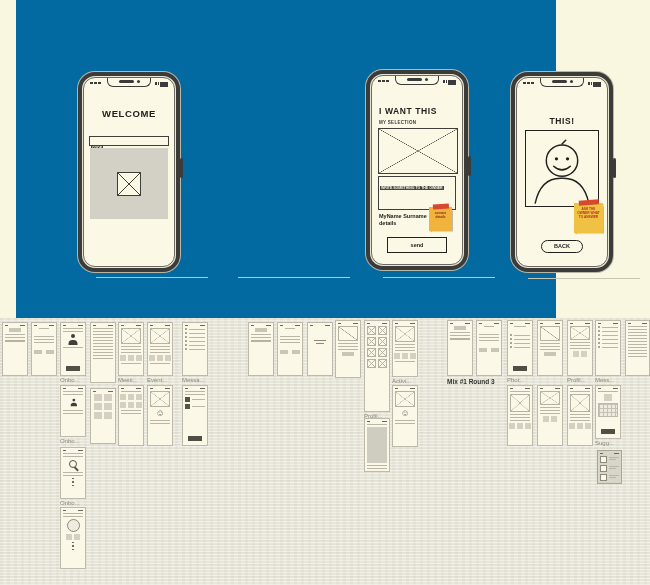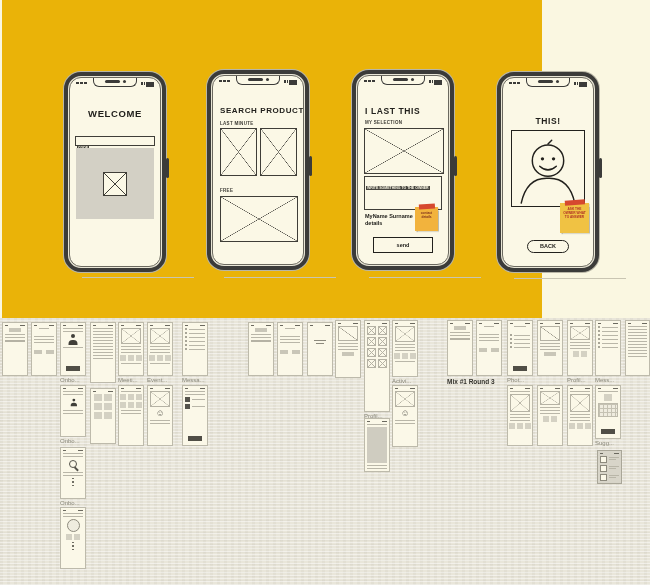--- a/index.html
+++ b/index.html
@@ -1,20 +1,20 @@
 <!DOCTYPE html>
 <html><head>
 <meta charset="utf-8">
 <style>
   html,body{margin:0;padding:0}
   body{width:650px;height:585px;position:relative;overflow:hidden;
        font-family:"Liberation Sans",sans-serif;background:#faf7e1}
 
   
-  .top{position:absolute;left:2px;top:0;width:540px;height:318px;background:#eab308}
+  .top{position:absolute;left:16px;top:0;width:540px;height:318px;background:#0369a1}
 
   .phone{position:absolute;width:94px;height:192px;background:#e9e6d6;
          border:4px solid #3b3b39;border-radius:17px;box-shadow:0 0 0 1px #b9b6a6}
   .screen{position:absolute;inset:1px;background:#fbf8e6;border:1px solid #6b695f;
           border-radius:12px;overflow:hidden}
   .notch{position:absolute;top:-1px;left:50%;transform:translateX(-50%);
          width:42px;height:9px;background:#fbf8e6;border:1px solid #3b3b39;border-top:none;
          border-radius:0 0 6px 6px;display:flex;align-items:center;justify-content:center;gap:3px;z-index:3}
   .spk{width:15px;height:3px;background:#3b3b39;border-radius:2px}
   .cam{width:3px;height:3px;background:#3b3b39;border-radius:50%}
@@ -142,62 +142,38 @@
       <div class="ph-title center" style="top:30px;font-size:9.5px">WELCOME</div>
       <div class="code-input">
         <span class="chip">CODE</span>
       </div>
       <div class="gray-panel">
         <span class="xbox"></span>
       </div>
     </div>
   </div>
 
-  <div class="phone" style="left:205px;top:70px">
+
+  <div class="phone" style="left:350px;top:70px">
     <div class="nub"></div>
     <div class="screen">
       <div class="st-l">
           <i></i>
           <i></i>
           <i></i>
         </div>
       <div class="st-r">
           <i class="bars"></i>
           <i class="batt"></i>
         </div>
       <div class="notch">
         <span class="spk"></span>
         <span class="cam"></span>
       </div>
-      <div class="ph-title" style="left:7px;top:30px;font-size:8px">SEARCH PRODUCT</div>
-      <div class="tiny-label" style="left:7px;top:45px">LAST MINUTE</div>
-      <div class="xbox" style="left:7px;top:52px;width:35px;height:46px"></div>
-      <div class="xbox" style="left:47px;top:52px;width:35px;height:46px"></div>
-      <div class="tiny-label" style="left:7px;top:112px">FREE</div>
-      <div class="xbox" style="left:7px;top:120px;width:76px;height:44px"></div>
-    </div>
-  </div>
-
-  <div class="phone" style="left:350px;top:70px">
-    <div class="nub"></div>
-    <div class="screen">
-      <div class="st-l">
-          <i></i>
-          <i></i>
-          <i></i>
-        </div>
-      <div class="st-r">
-          <i class="bars"></i>
-          <i class="batt"></i>
-        </div>
-      <div class="notch">
-        <span class="spk"></span>
-        <span class="cam"></span>
-      </div>
-      <div class="ph-title" style="left:7px;top:30px;font-size:8.5px">I LAST THIS</div>
+      <div class="ph-title" style="left:7px;top:30px;font-size:8.5px">I WANT THIS</div>
       <div class="tiny-label" style="left:7px;top:44px">MY SELECTION</div>
       <div class="xbox" style="left:6px;top:52px;width:78px;height:44px"></div>
       <div class="textarea">
         <span class="chip">WRITE SOMETHING TO THE OWNER</span>
       </div>
       <div class="name-block">
         <div>MyName Surname</div>
         <div>details</div>
       </div>
       <div class="sticky" style="left:57px;top:131px;width:23px;height:24px">

